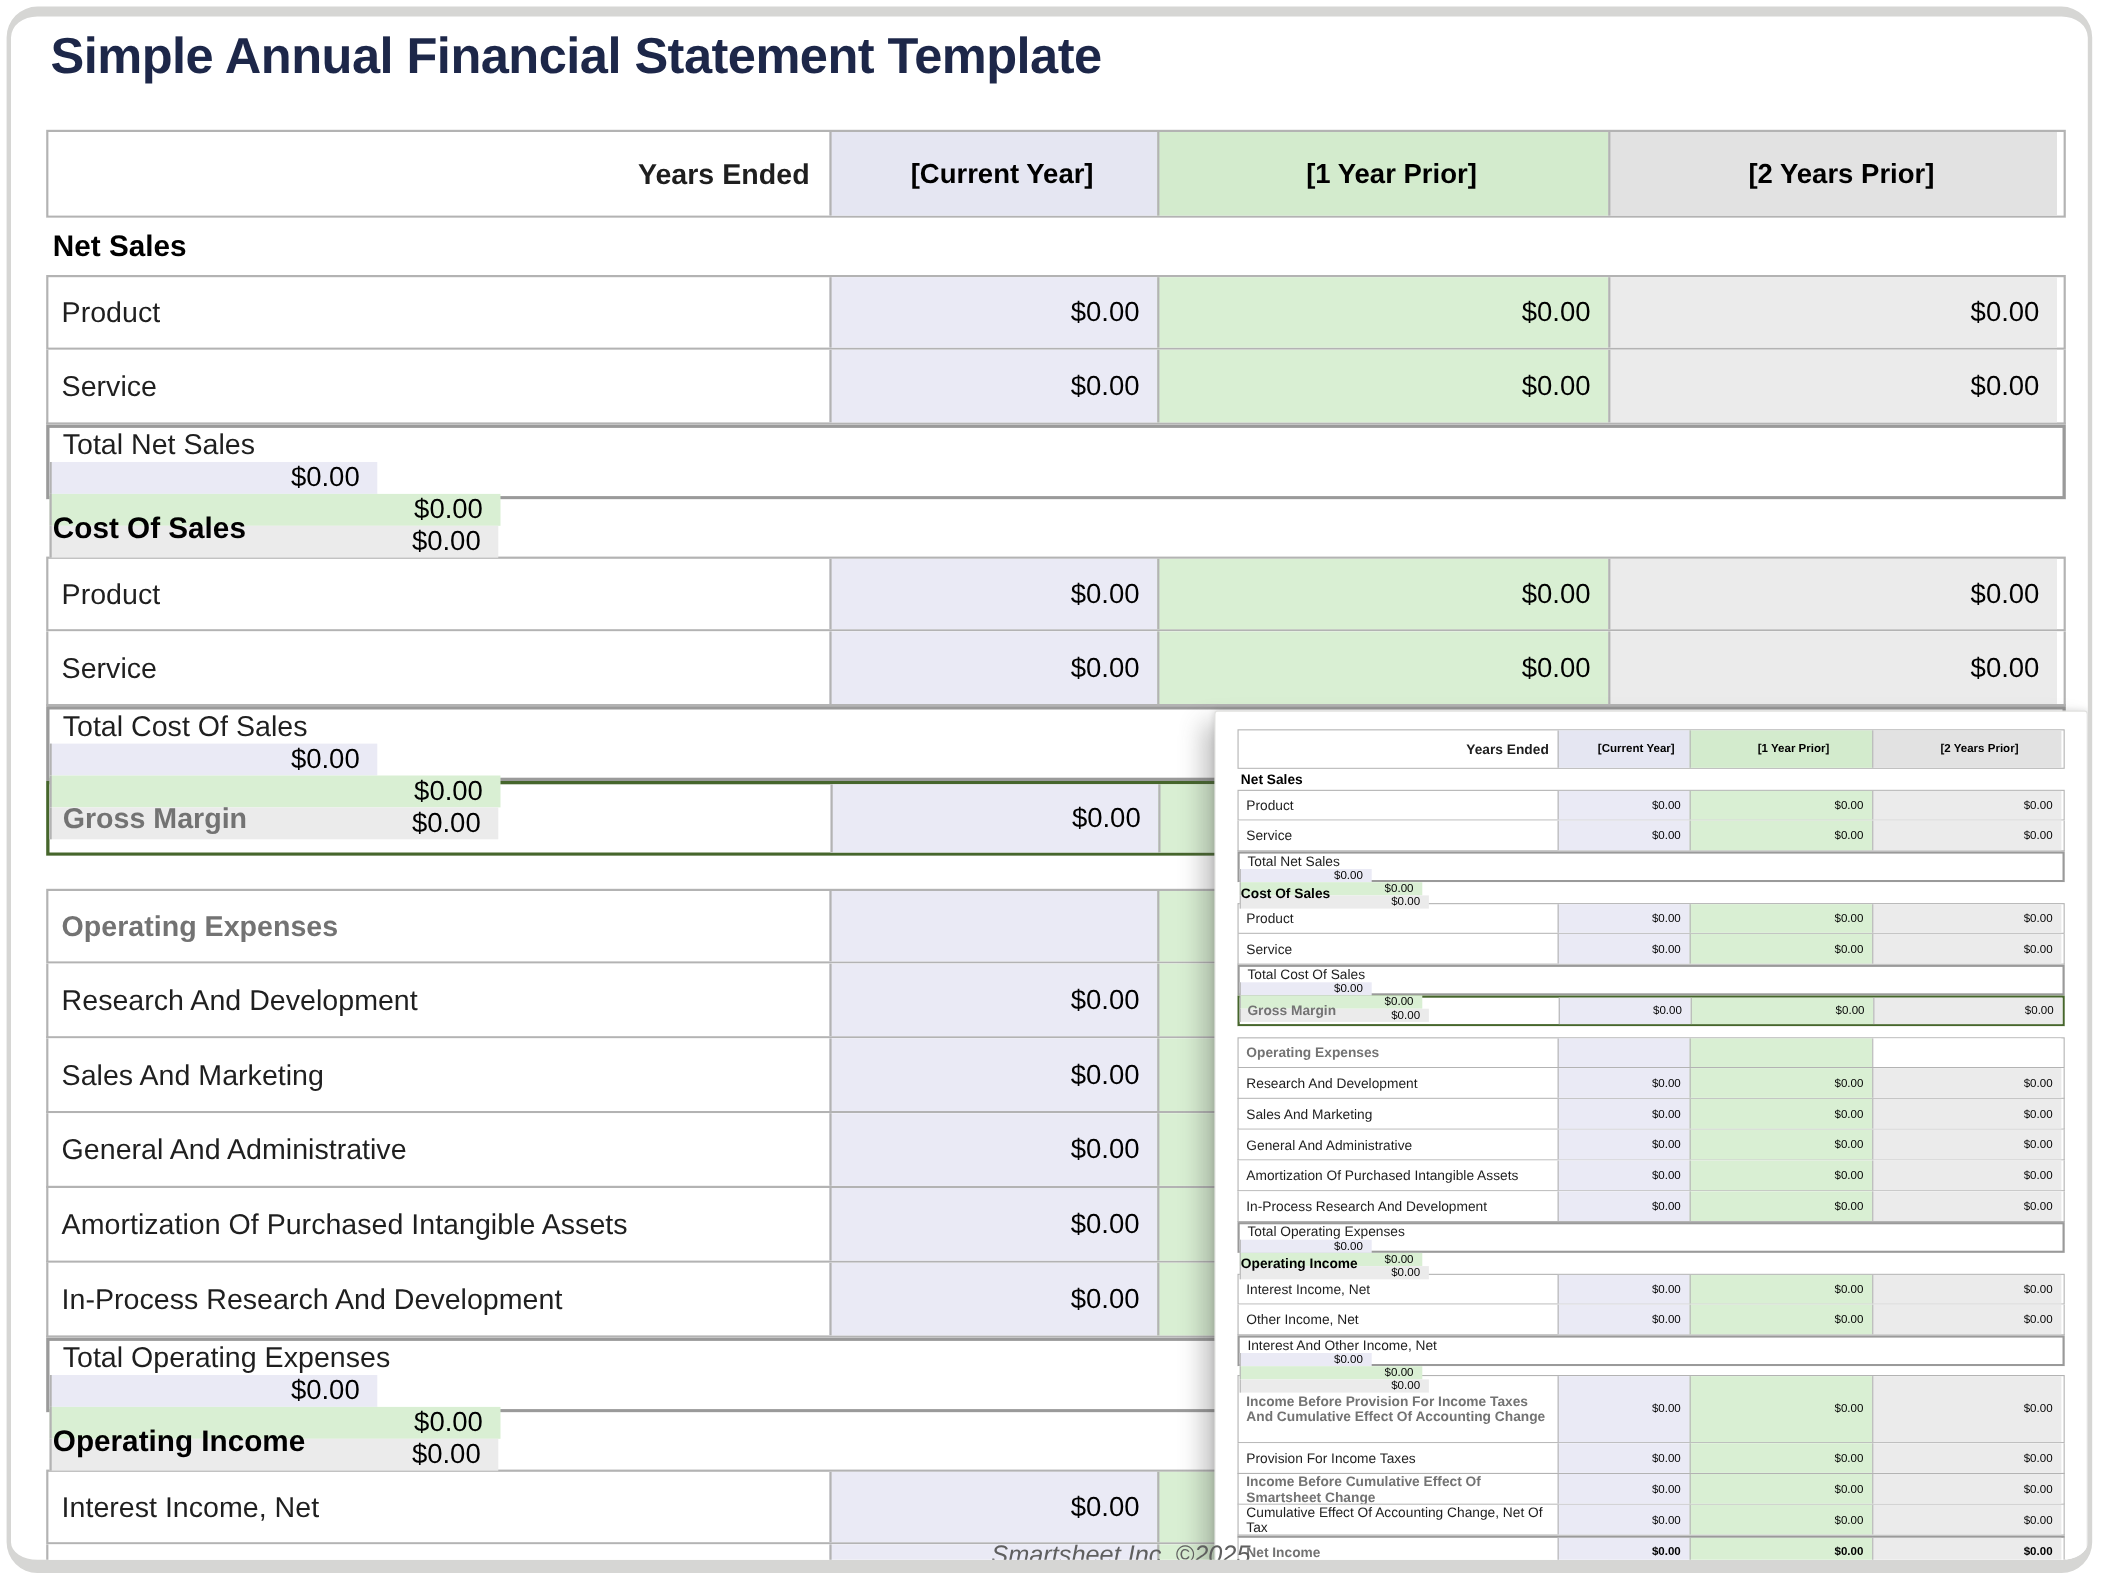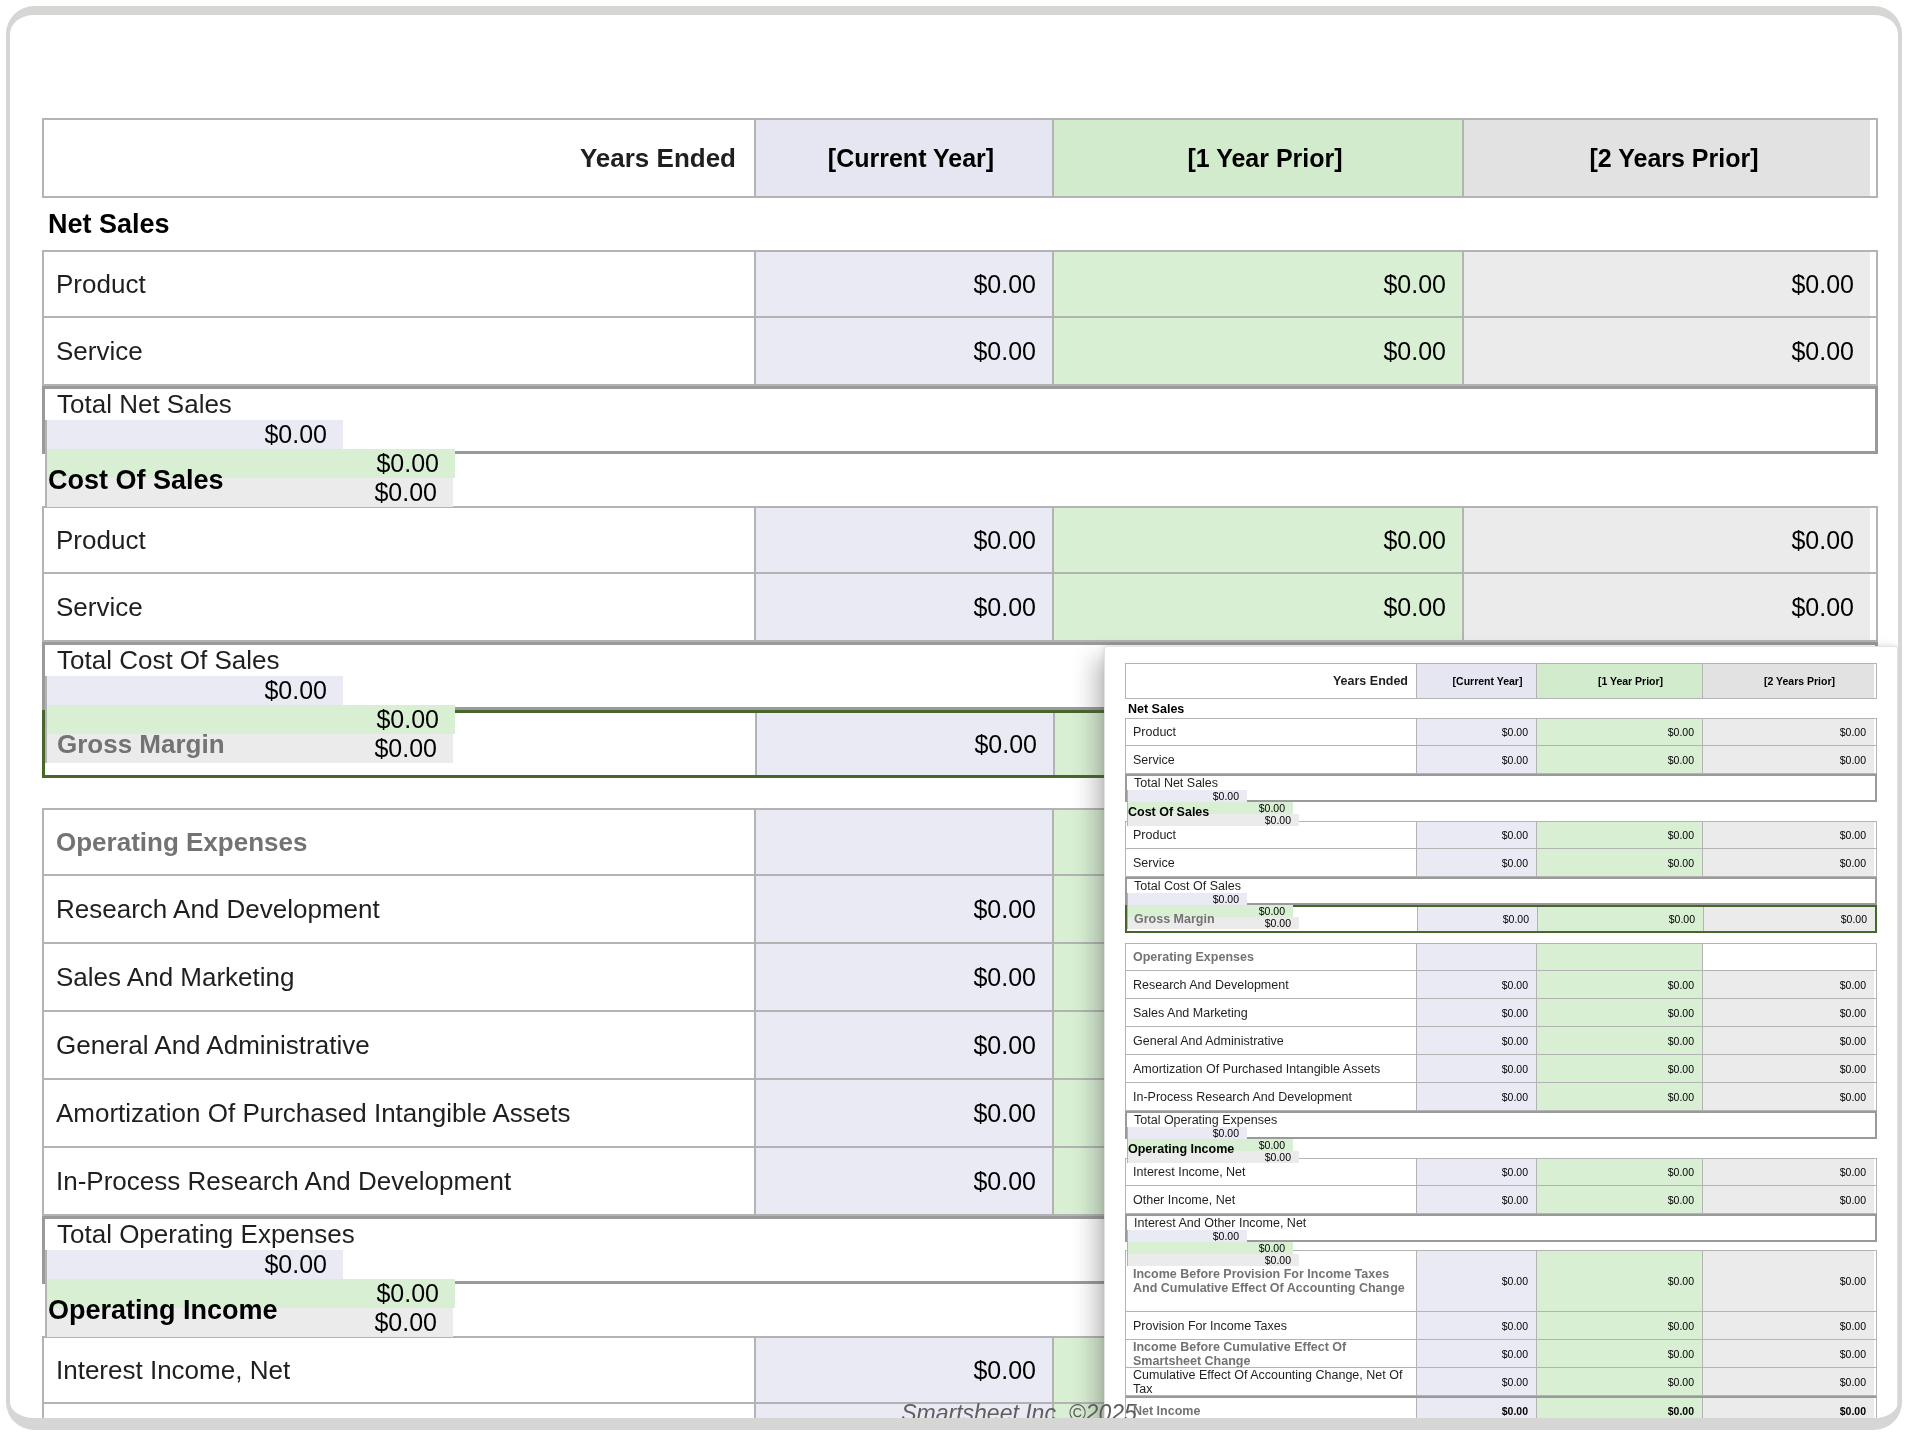--- a/index.html
+++ b/index.html
@@ -91,20 +91,21 @@
   .footer{
     position:absolute;left:0;right:0;top:1385px;text-align:center;padding-left:130px;
     font-size:23px;font-style:italic;color:var(--footer_grey);
   }
 </style>
 </head>
 <body>
 
 <div class="page">
 
+  <div class="title">Simple Annual Financial Statement Template</div>
 
   <div class="fin-table t-main">
       <div class="row r-head bordered gs">
         <div class="cell c-label head-label">Years Ended</div>
         <div class="cell c-v h-c c-cy bg-hcy">[Current Year]</div>
         <div class="cell c-v h-c c-p1 bg-hp1">[1 Year Prior]</div>
         <div class="cell c-v h-c c-p2 bg-hp2">[2 Years Prior]</div>
       </div>
       <div class="row r-section">Net Sales</div>
       <div class="row r-data bordered gs">

